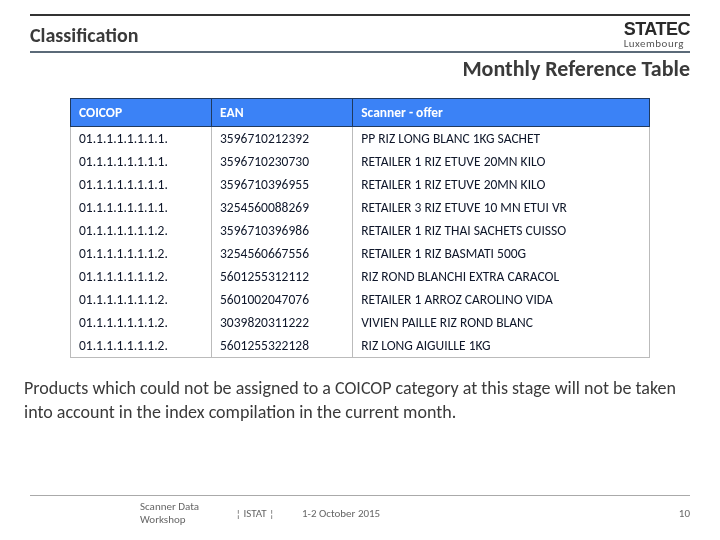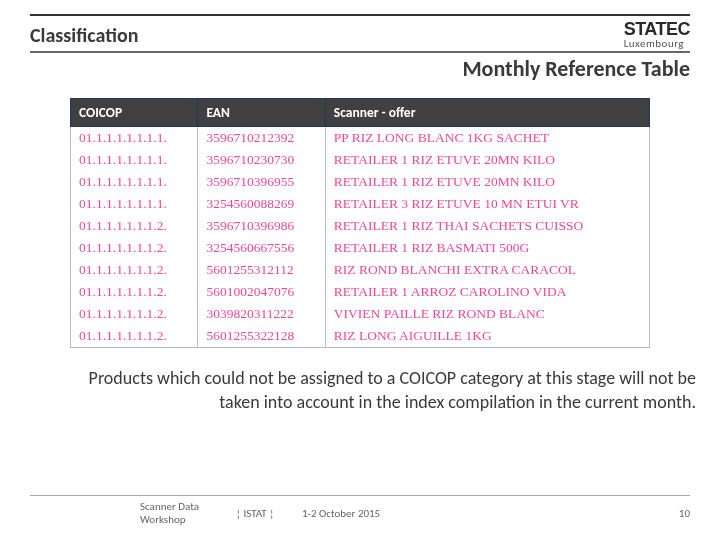--- a/index.html
+++ b/index.html
@@ -56,45 +56,43 @@
   }
   .table-wrap {
     margin: 6px 70px 0 70px;
   }
   table {
     width: 100%;
     border-collapse: collapse;
     font-size: 13.5px;
   }
   thead th {
-    background: #404040;
+    background: #3b82f6;
     color: #fff;
     text-align: left;
     font-weight: 700;
     padding: 5px 8px;
     border: 1px solid #1f3a5f;
   }
   tbody td {
     padding: 3px 8px;
     border-left: 1px solid #bbb;
     border-right: 1px solid #bbb;
-    color: #ec4899;
+    color: #0f172a;
     white-space: nowrap;
-    font-family: Liberation Serif, serif;
   }
   tbody tr:last-child td {
     border-bottom: 1px solid #bbb;
   }
   .note {
     font-size: 18px;
     color: #3a3a3a;
-    text-align: right;
+    text-align: left;
     padding: 18px 24px 0 24px;
     line-height: 1.35;
-    margin-left: 27px;
   }
   .footer {
     position: absolute;
     left: 0; right: 0; bottom: 14px;
     padding: 0 30px;
   }
   .footer-rule {
     border-top: 1px solid #aaa;
     margin-bottom: 4px;
   }

